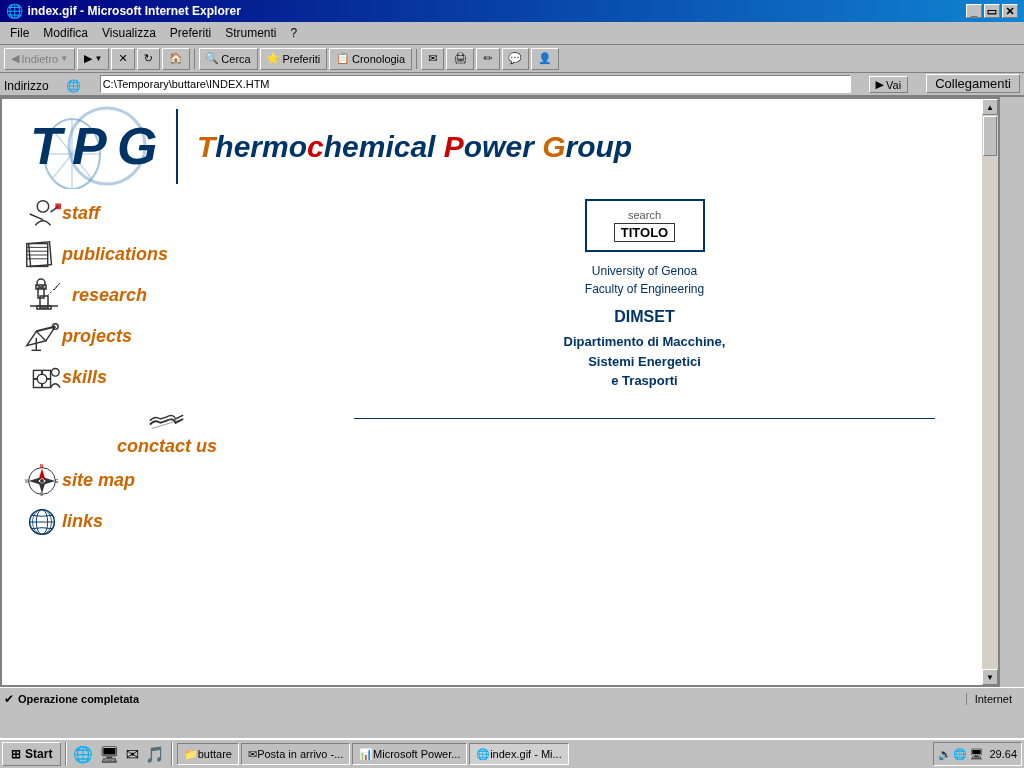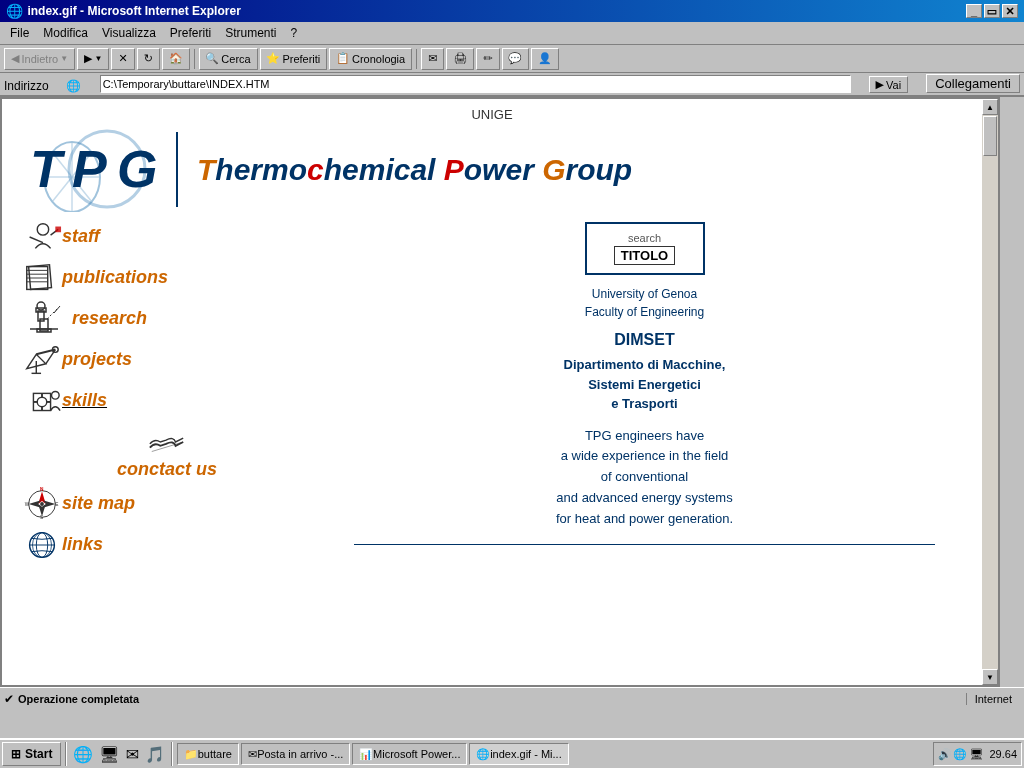--- a/index.html
+++ b/index.html
@@ -345,23 +345,20 @@
       <span>Vai</span>
     </button>
     <button class="links-btn">
       <span>Collegamenti</span>
     </button>
   </div>
 
   <div class="browser-content">
     <div class="page-content">
 
-      <div style="text-align:center; padding-top: 8px; font-size: 13px; color: #333;">
-        <span>UNIGE</span>
-      </div>
 
       <div style="display: flex; align-items: center; padding: 5px 20px 0 20px;">
 
         <div style="width: 170px; height: 85px; position: relative; flex-shrink: 0;">
           <svg width="170" height="85" viewBox="0 0 170 85">
 
             <circle cx="85" cy="42" r="38" fill="none" stroke="#4488bb" stroke-width="3" opacity="0.4"></circle>
 
             <g transform="translate(20, 10)" opacity="0.5">
               <ellipse cx="30" cy="40" rx="28" ry="35" fill="none" stroke="#4488bb" stroke-width="2"></ellipse>
@@ -451,21 +448,21 @@
                 <line x1="15" y1="10" x2="35" y2="5" stroke="#333" stroke-width="2"></line>
                 <line x1="25" y1="20" x2="35" y2="5" stroke="#333" stroke-width="1.5"></line>
                 <circle cx="35" cy="5" r="3" fill="none" stroke="#333" stroke-width="1.5"></circle>
                 <line x1="15" y1="17" x2="15" y2="30" stroke="#333" stroke-width="1.5"></line>
                 <line x1="10" y1="30" x2="20" y2="30" stroke="#333" stroke-width="1.5"></line>
               </svg>
             </div>
             <span class="nav-label">projects</span>
           </div>
 
-          <div class="nav-item" style="margin-bottom: 2px; text-decoration: underline;">
+          <div class="nav-item" style="margin-bottom: 2px;">
             <div class="nav-icon">
               <svg width="42" height="32" viewBox="0 0 42 32">
 
                 <rect x="12" y="8" width="18" height="18" fill="none" stroke="#333" stroke-width="1.5"></rect>
                 <circle cx="21" cy="17" r="5" fill="none" stroke="#333" stroke-width="1.5"></circle>
                 <line x1="21" y1="12" x2="21" y2="8" stroke="#333" stroke-width="2"></line>
                 <line x1="21" y1="22" x2="21" y2="26" stroke="#333" stroke-width="2"></line>
                 <line x1="16" y1="17" x2="12" y2="17" stroke="#333" stroke-width="2"></line>
                 <line x1="26" y1="17" x2="30" y2="17" stroke="#333" stroke-width="2"></line>
 
@@ -544,27 +541,20 @@
           </div>
 
           <div style="font-size: 16px; font-weight: bold; color: #003366; text-align: center; margin-bottom: 6px;">DIMSET</div>
 
           <div style="font-size: 13px; font-weight: bold; color: #003366; text-align: center; margin-bottom: 12px; line-height: 1.5;">
             <span>Dipartimento di Macchine,</span><br>
             <span>Sistemi Energetici</span><br>
             <span>e Trasporti</span>
           </div>
 
-          <div style="font-size: 13px; color: #003366; text-align: center; line-height: 1.6;">
-            <span>TPG engineers have</span><br>
-            <span>a wide experience in the field</span><br>
-            <span>of conventional</span><br>
-            <span>and advanced energy systems</span><br>
-            <span>for heat and power generation.</span>
-          </div>
 
           <hr style="border: none; border-top: 1px solid #003366; width: 90%; margin-top: 15px;">
         </div>
 
         <div class="scrollbar">
           <div class="scroll-btn">▲</div>
           <div class="scroll-track">
             <div class="scroll-thumb"></div>
           </div>
           <div class="scroll-btn">▼</div>

